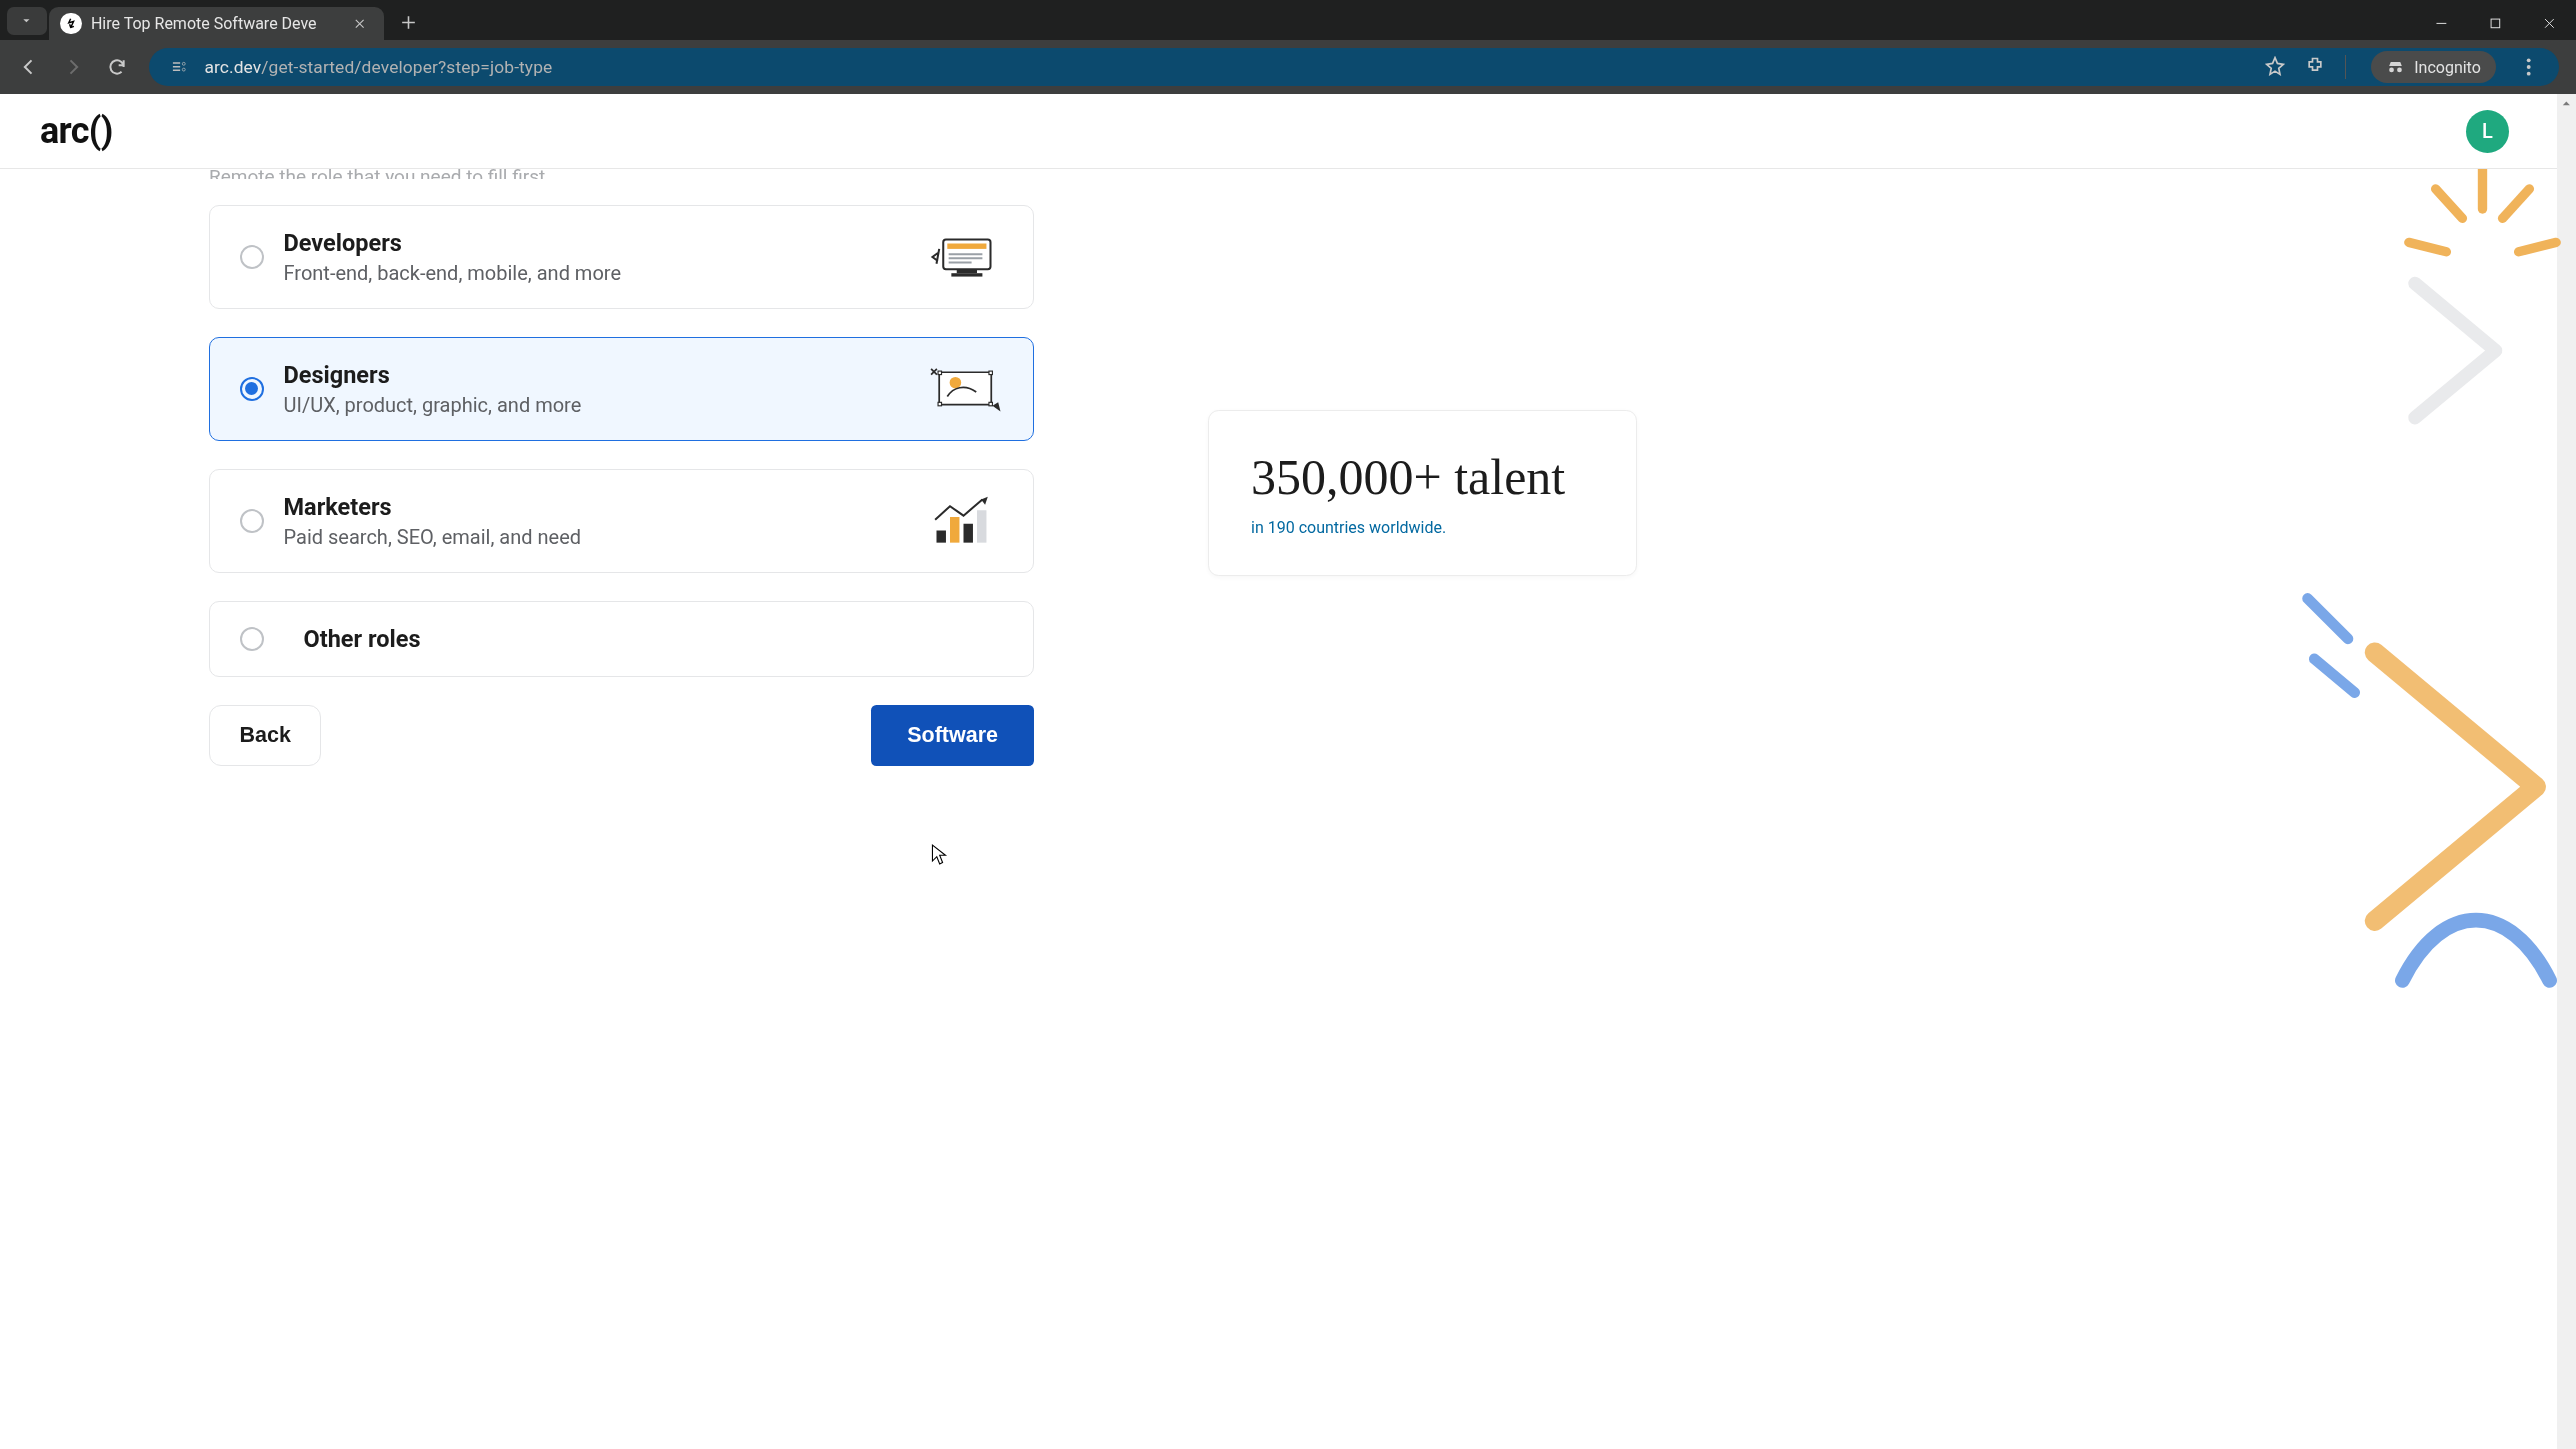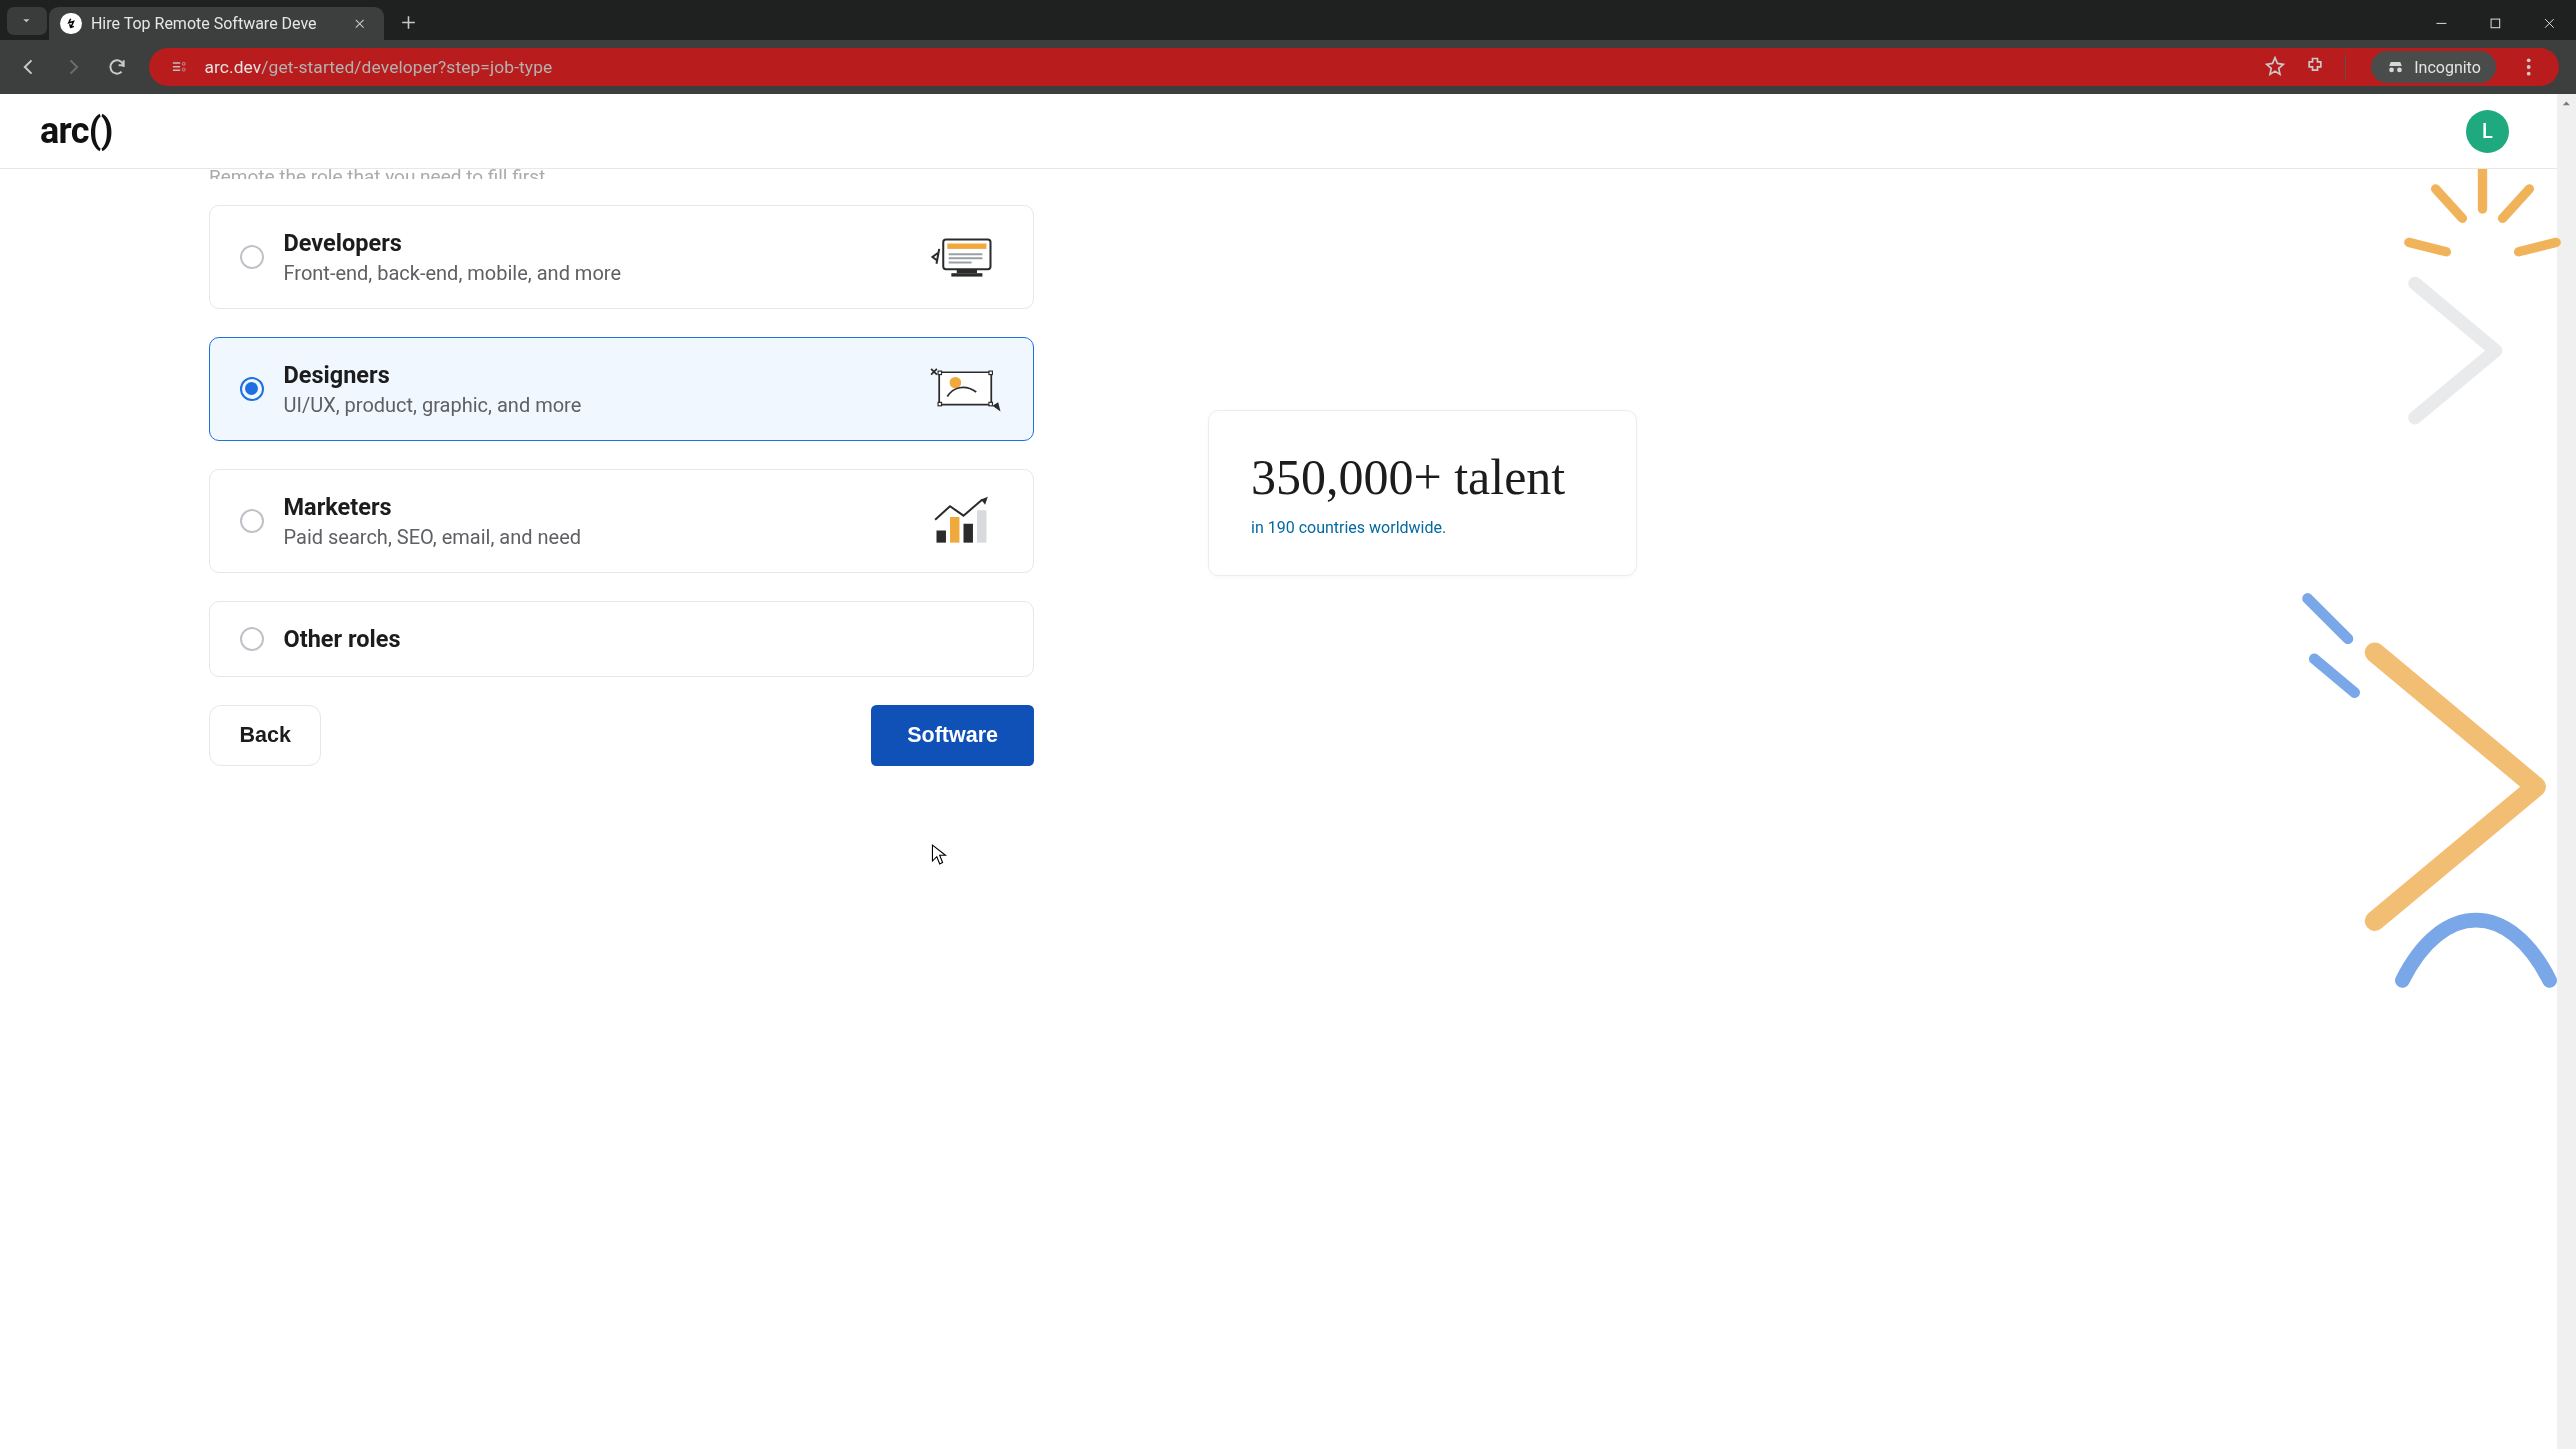--- a/index.html
+++ b/index.html
@@ -18,21 +18,21 @@
 .new-tab { width: 29.5px; height: 29.5px; display: flex; align-items: center; justify-content: center; margin-left: 9.4px; margin-top: 1.3px; }
 .new-tab svg { width: 19px; height: 19px; stroke: #c7c7c7; stroke-width: 2; }
 .window-controls { margin-left: auto; display: flex; }
 .win-btn { width: 54px; height: 34px; display: flex; align-items: center; justify-content: center; }
 .win-btn svg { width: 14.8px; height: 14.8px; stroke: #e0e0e0; stroke-width: 1.6; fill: none; }
 
 .toolbar { height: 54px; background: #3d3e3e; display: flex; align-items: center; padding: 0 9.4px; gap: 4px; }
 .nav-btn { width: 40px; height: 40px; display: flex; align-items: center; justify-content: center; border-radius: 50%; }
 .nav-btn svg { width: 20px; height: 20px; stroke: #c9c9c9; stroke-width: 2.4; fill: none; }
 .nav-btn.disabled svg { stroke: #6d6d6d; }
-.addressbar { flex: 1; height: 38px; background: #b91c1c; border-radius: 19px; display: flex; align-items: center; padding: 12px 16px; margin: 0 8px; }
+.addressbar { flex: 1; height: 38px; background: #0c4a6e; border-radius: 19px; display: flex; align-items: center; padding: 12px 16px; margin: 0 8px; }
 .site-chip { width: 27px; height: 27px; display: flex; align-items: center; justify-content: center; margin-right: 12px; }
 .site-chip svg { width: 17.4px; height: 17.4px; fill: #bdbdbd; stroke: #bdbdbd; }
 .url { color: #e3e3e3; font-size: 17.4px; letter-spacing: 0.1px; }
 .url .path { color: #b2b2b2; }
 .addr-right { margin-left: auto; display: flex; align-items: center; gap: 20px; }
 .addr-icon svg { width: 20px; height: 20px; stroke: #c9c9c9; fill: none; stroke-width: 2; }
 .divider-v { width: 0.7px; height: 24px; background: #555; }
 .incognito-pill { display: flex; align-items: center; gap: 9.4px; background: #4a4b4b; border-radius: 19px; padding: 6.7px 14.8px; margin-left: 5.4px; }
 .incognito-pill svg { width: 19px; height: 19px; fill: #d6d6d6; }
 .incognito-pill span { color: #e3e3e3; font-size: 16px; }
@@ -60,21 +60,21 @@
 .radio { width: 24px; height: 24px; border-radius: 50%; border: 2px solid #bfc2c6; margin-right: 20px; flex-shrink: 0; display: flex; align-items: center; justify-content: center; }
 .option-card.selected .radio { border-color: #1f6fe0; }
 .radio-dot { width: 13.4px; height: 13.4px; border-radius: 50%; background: #1f6fe0; display: none; }
 .option-card.selected .radio-dot { display: block; }
 .option-text { flex: 1; }
 .option-title { font-size: 23.5px; font-weight: 700; color: #1c1c1c; margin-bottom: 4px; }
 .option-desc { font-size: 20px; color: #5e6064; }
 .option-icon { width: 81px; height: 54px; display: flex; align-items: center; justify-content: center; }
 
 .option-card.compact { padding: 23px 29.5px; }
-.option-card.compact .option-title { margin-bottom: 0; }
+.option-card.compact .option-title { margin-bottom: 0; margin-left: 20px; }
 
 .actions { display: flex; justify-content: space-between; margin-top: 19px; }
 .btn-back { border: 1.3px solid #e5e6e8; background: #fff; border-radius: 12px; padding: 17.4px 29.5px; font-size: 21.5px; font-weight: 600; color: #1c1c1c; cursor: pointer; }
 .btn-continue { background: #1051b8; color: #fff; border: none; border-radius: 5.4px; padding: 17.4px 36px; font-size: 21.5px; font-weight: 700; cursor: pointer; position: relative; }
 
 .promo-card { position: absolute; left: 1208px; top: 241px; width: 429px; background: #fff; border: 0.7px solid #ececec; border-radius: 10.7px; padding: 38px 42px; box-shadow: 0 1.3px 4px rgba(0,0,0,0.03); }
 .promo-big { font-family: Georgia, "Times New Roman", serif; font-size: 50px; line-height: 1.15; color: #1c1c1c; margin-bottom: 12px; }
 .promo-sub { font-size: 16px; color: #0369a1; }
 
 

